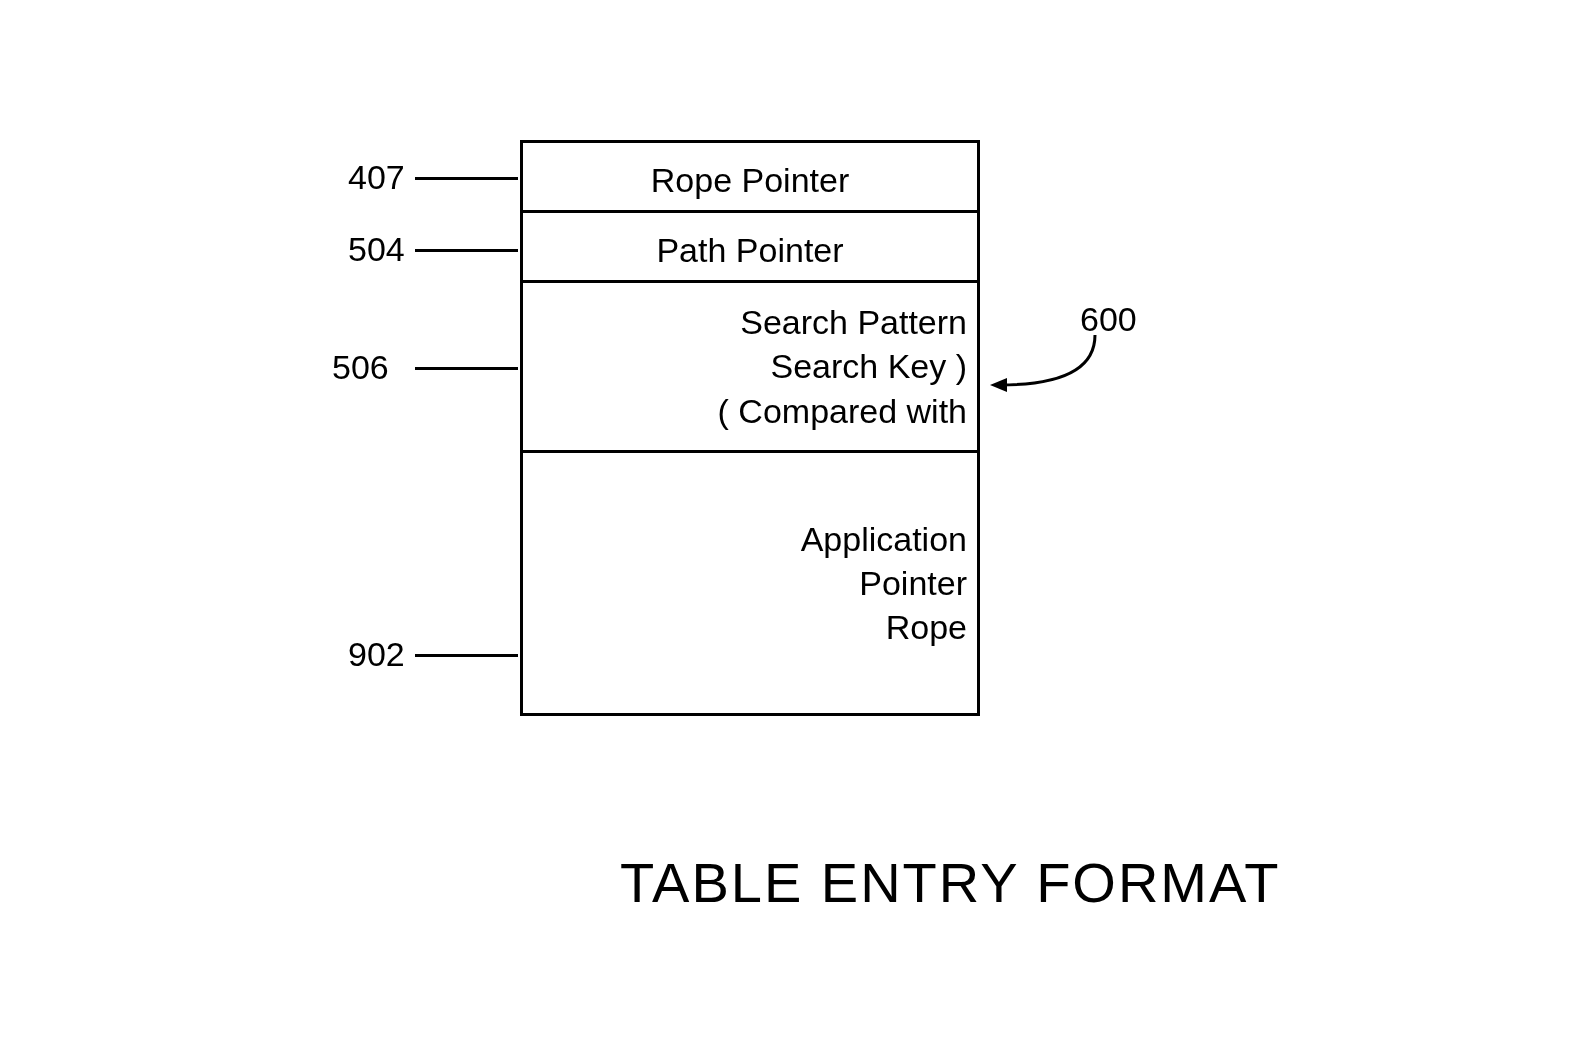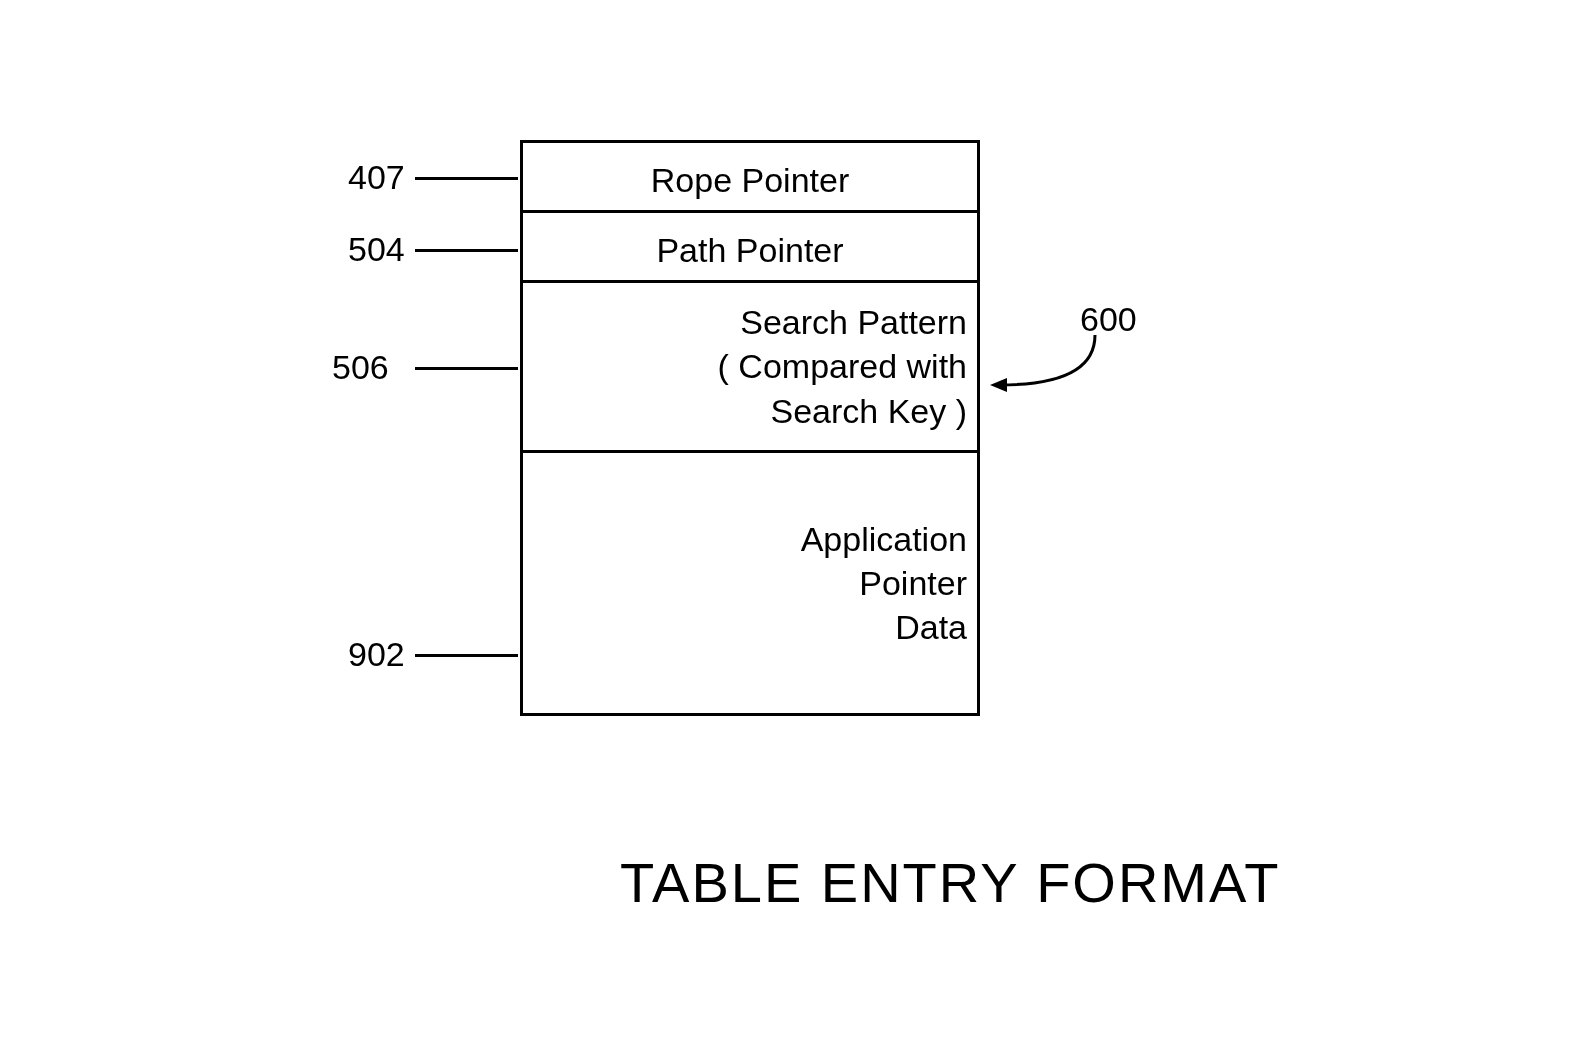--- a/index.html
+++ b/index.html
@@ -147,27 +147,27 @@
 <div class="diagram-container">
   <div class="table-box">
     <div class="row row-1">
       <span>Rope Pointer</span>
     </div>
     <div class="row row-2">
       <span>Path Pointer</span>
     </div>
     <div class="row row-3">
       <span>Search Pattern</span>
+      <span>Search Key )</span>
       <span>( Compared with</span>
-      <span>Search Key )</span>
     </div>
     <div class="row row-4">
       <span>Application</span>
       <span>Pointer</span>
-      <span>Data</span>
+      <span>Rope</span>
     </div>
   </div>
 </div>
 
 <div class="ref-label ref-502">407</div>
 <div class="leader-line line-502"></div>
 
 <div class="ref-label ref-504">504</div>
 <div class="leader-line line-504"></div>
 

